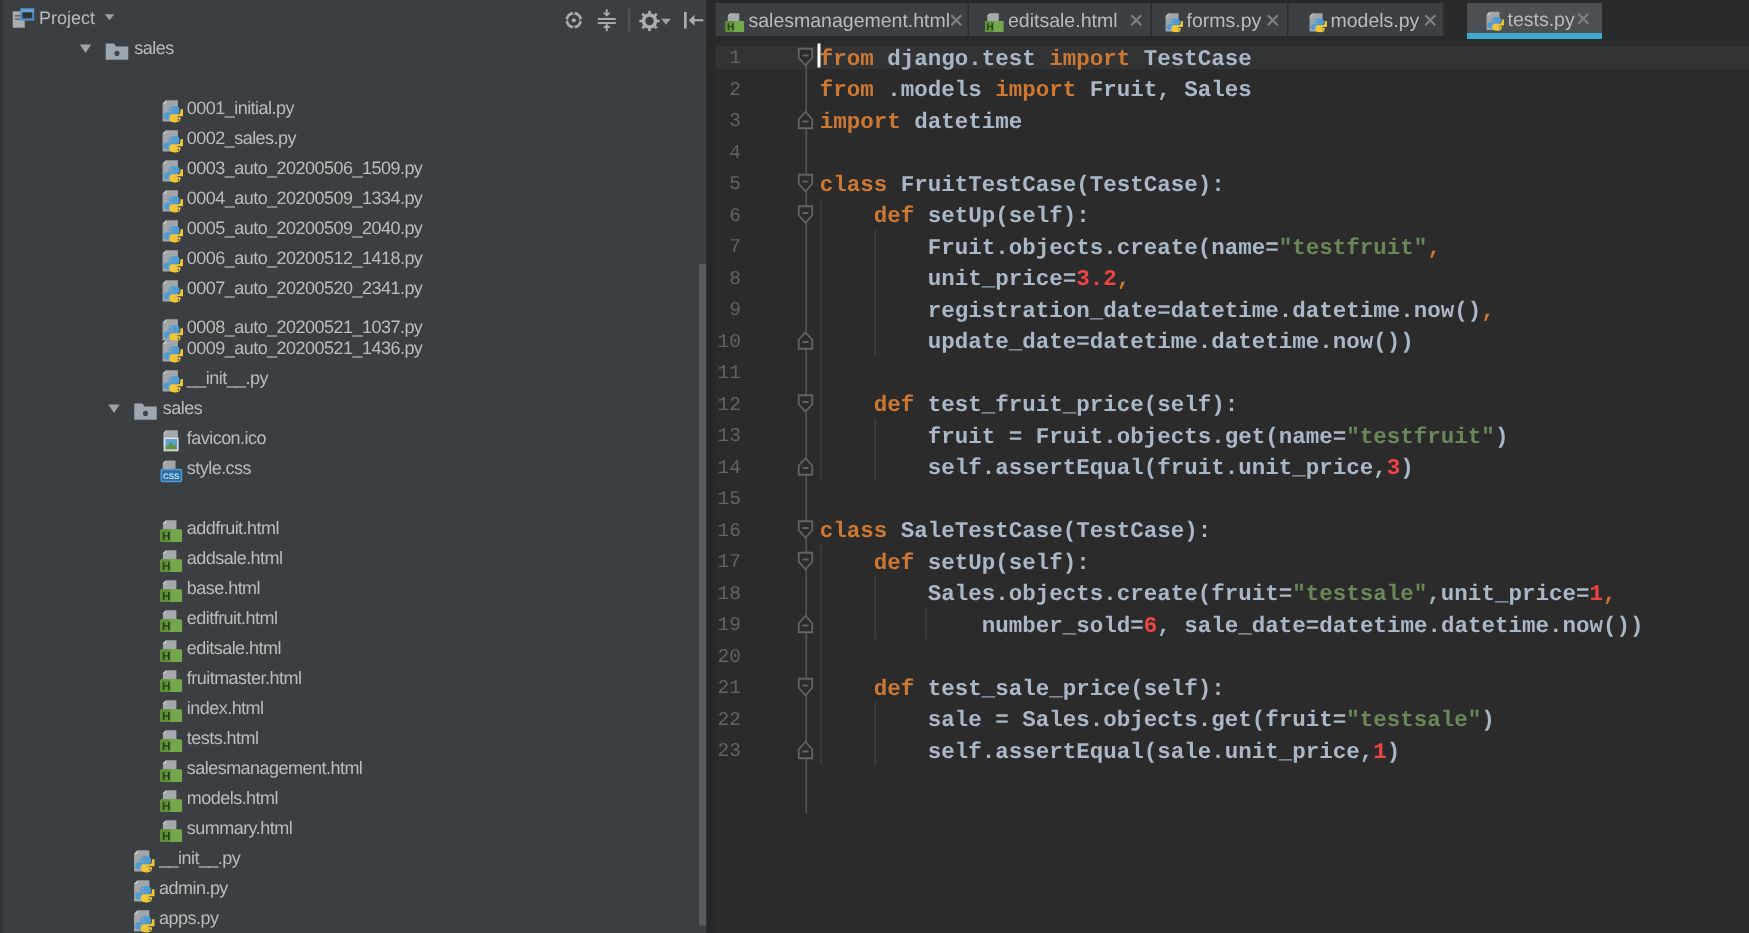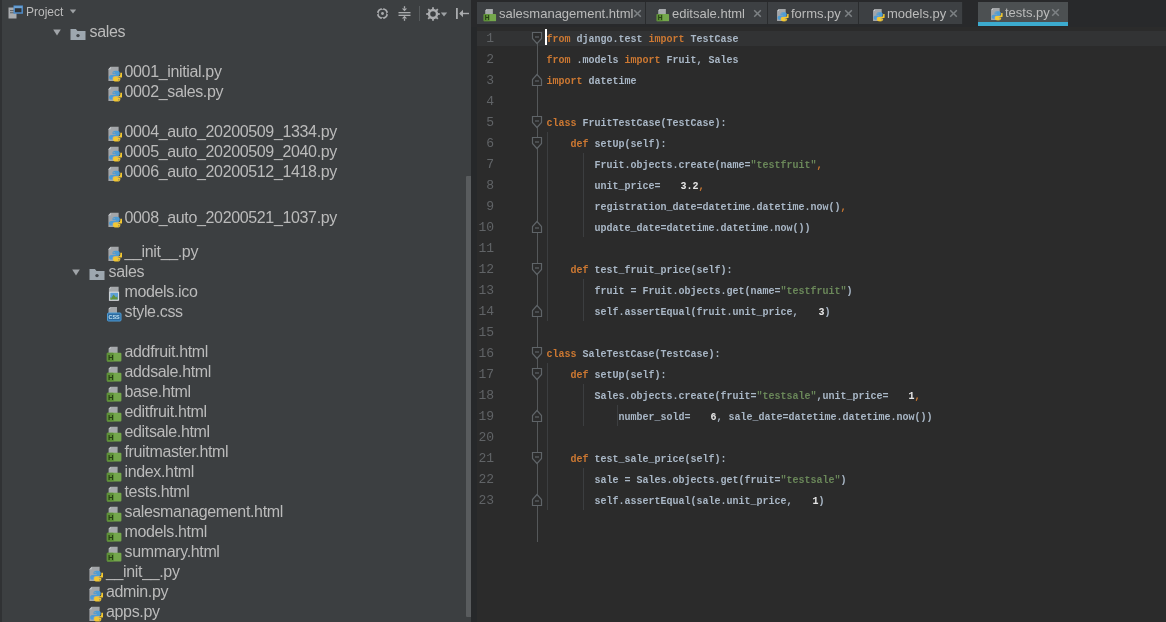--- a/index.html
+++ b/index.html
@@ -9,21 +9,21 @@
 
 #panel { position:absolute; left:0; top:0; width:471px; height:622px;
   background:#3c3f41; border-left:2px solid #303234; }
 #phead { position:absolute; left:0; top:0; width:100%; height:22px; }
 #phead .picon { position:absolute; left:5px; top:4px; }
 #phead .ptitle { position:absolute; left:24px; top:5px; font-size:12px; color:#bbbbbb; }
 #phead .pdown { position:absolute; left:67px; top:7px; }
 #phead .hicon { position:absolute; top:4px; }
 #psep { position:absolute; left:417px; top:6px; width:1px; height:15px; background:#565a5c; }
 .trow { position:absolute; left:0; height:20px; display:flex; align-items:center; }
-.trow .tname { letter-spacing:-0.35px; font-size:16px; color:#bbbbbb; white-space:pre; }
+.trow .tname { letter-spacing:-0.35px; font-size:12px; color:#bbbbbb; white-space:pre; }
 .trow .chev { width:10px; height:20px; }
 .trow .ticon { width:16px; height:16px; margin:0 3px 0 0; }
 .trow.l0 .ticon, .trow.l1 .ticon { margin-right:3.5px; }
 .trow .ticon svg { margin-top:2px; }
 .l0 .chev { margin-left:50px; }
 .l0 .ticon { margin-left:8px; }
 .l1 .chev { margin-left:69px; }
 .l1 .ticon { margin-left:8px; }
 .l2 .ticon { margin-left:103.5px; margin-right:3px; }
 .l1f .ticon { margin-left:85px; }
@@ -48,24 +48,24 @@
   background:#323334; }
 #leftseam { position:absolute; left:0; top:0; width:5.5px; height:595px; background:#26282a; }
 #gutter { position:absolute; left:0; top:1px; width:23px; text-align:right;
   font-family:"Liberation Mono", monospace; font-size:13px; line-height:21px;
   color:#606366; white-space:pre; }
 #foldline { position:absolute; left:66px; top:5px; width:1px; height:510px;
   background:#55585a; }
 .fm { position:absolute; left:60px; width:12px; height:14px; }
 .ig { position:absolute; width:1px; background:#3c3e40; }
 #code { position:absolute; left:75.5px; top:1.7px; font-family:"Liberation Mono", monospace;
-  font-size:10px; line-height:21px; color:#a9b7c6; white-space:pre; font-weight:bold; letter-spacing:0px; }
+  font-size:15px; line-height:21px; color:#a9b7c6; white-space:pre; font-weight:bold; letter-spacing:0px; }
 #code .k { color:#cc7832; }
 #code .s { color:#6a8759; }
-#code .n { color:#e5e5e5;margin-left:20px; }
+#code .n { color:#ef4444; }
 #caret { position:absolute; left:73.5px; top:2px; width:2px; height:16px; background:#ffffff; }
 </style></head>
 <body>
 <div id="root">
 <div id="panel">
   <div id="phead">
     <span class="picon">
           <svg width="16" height="16" viewBox="0 0 16 16" style="">
             <rect x="1.5" y="3.5" width="8" height="11" fill="#a9acaf"></rect>
             <rect x="3" y="6" width="5" height="1.1" fill="#63666a"></rect>
@@ -159,20 +159,31 @@
         <span class="ticon">
           <svg width="16" height="16" viewBox="0 0 16 16" style="">
             <path d="M4.7 0.8 L12.6 0.8 12.6 15 2.4 15 2.4 3.2 Z" fill="#a3a6a9"></path>
             <path d="M4.7 0.8 L4.7 3.2 2.4 3.2 Z" fill="#c9ccce"></path>
             <path d="M9.6 4.8 c-2.2 0 -3.1 1 -3.1 2.2 v1.3 h3.2 v0.6 h-4.5 c-1.3 0 -2.1 1 -2.1 2.4 0 1.5 0.8 2.3 2.1 2.3 h1.3 v-1.6 c0-1.2 1-2 2.1-2 h3.2 c1.1 0 1.9-0.9 1.9-1.9 v-1.1 c0-1.4-1-2.2-3.1-2.2 z M8.1 5.9 a0.65 0.65 0 1 1 0 1.3 0.65 0.65 0 1 1 0-1.3 z" fill="#4e9cd4"></path>
             <path d="M11.2 15.6 c2.2 0 3.1-1 3.1-2.2 v-1.3 h-3.2 v-0.6 h4.5 c1.3 0 2.1-1 2.1-2.4 0-1.5-0.8-2.3-2.1-2.3 h-1.3 v1.6 c0 1.2-1 2-2.1 2 h-3.2 c-1.1 0-1.9 0.9-1.9 1.9 v1.1 c0 1.4 1 2.2 3.1 2.2 z M12.7 14.5 a0.65 0.65 0 1 1 0-1.3 0.65 0.65 0 1 1 0 1.3 z" fill="#f2c832"></path>
           </svg>
         </span>
         <span class="tname">0002_sales.py</span>
       </div>
+<div class="trow l2" style="top:102px">
+        <span class="ticon">
+          <svg width="16" height="16" viewBox="0 0 16 16" style="">
+            <path d="M4.7 0.8 L12.6 0.8 12.6 15 2.4 15 2.4 3.2 Z" fill="#a3a6a9"></path>
+            <path d="M4.7 0.8 L4.7 3.2 2.4 3.2 Z" fill="#c9ccce"></path>
+            <path d="M9.6 4.8 c-2.2 0 -3.1 1 -3.1 2.2 v1.3 h3.2 v0.6 h-4.5 c-1.3 0 -2.1 1 -2.1 2.4 0 1.5 0.8 2.3 2.1 2.3 h1.3 v-1.6 c0-1.2 1-2 2.1-2 h3.2 c1.1 0 1.9-0.9 1.9-1.9 v-1.1 c0-1.4-1-2.2-3.1-2.2 z M8.1 5.9 a0.65 0.65 0 1 1 0 1.3 0.65 0.65 0 1 1 0-1.3 z" fill="#4e9cd4"></path>
+            <path d="M11.2 15.6 c2.2 0 3.1-1 3.1-2.2 v-1.3 h-3.2 v-0.6 h4.5 c1.3 0 2.1-1 2.1-2.4 0-1.5-0.8-2.3-2.1-2.3 h-1.3 v1.6 c0 1.2-1 2-2.1 2 h-3.2 c-1.1 0-1.9 0.9-1.9 1.9 v1.1 c0 1.4 1 2.2 3.1 2.2 z M12.7 14.5 a0.65 0.65 0 1 1 0-1.3 0.65 0.65 0 1 1 0 1.3 z" fill="#f2c832"></path>
+          </svg>
+        </span>
+        <span class="tname">0003_auto_20200506_1509.py</span>
+      </div>
 <div class="trow l2" style="top:122px">
         <span class="ticon">
           <svg width="16" height="16" viewBox="0 0 16 16" style="">
             <path d="M4.7 0.8 L12.6 0.8 12.6 15 2.4 15 2.4 3.2 Z" fill="#a3a6a9"></path>
             <path d="M4.7 0.8 L4.7 3.2 2.4 3.2 Z" fill="#c9ccce"></path>
             <path d="M9.6 4.8 c-2.2 0 -3.1 1 -3.1 2.2 v1.3 h3.2 v0.6 h-4.5 c-1.3 0 -2.1 1 -2.1 2.4 0 1.5 0.8 2.3 2.1 2.3 h1.3 v-1.6 c0-1.2 1-2 2.1-2 h3.2 c1.1 0 1.9-0.9 1.9-1.9 v-1.1 c0-1.4-1-2.2-3.1-2.2 z M8.1 5.9 a0.65 0.65 0 1 1 0 1.3 0.65 0.65 0 1 1 0-1.3 z" fill="#4e9cd4"></path>
             <path d="M11.2 15.6 c2.2 0 3.1-1 3.1-2.2 v-1.3 h-3.2 v-0.6 h4.5 c1.3 0 2.1-1 2.1-2.4 0-1.5-0.8-2.3-2.1-2.3 h-1.3 v1.6 c0 1.2-1 2-2.1 2 h-3.2 c-1.1 0-1.9 0.9-1.9 1.9 v1.1 c0 1.4 1 2.2 3.1 2.2 z M12.7 14.5 a0.65 0.65 0 1 1 0-1.3 0.65 0.65 0 1 1 0 1.3 z" fill="#f2c832"></path>
           </svg>
         </span>
         <span class="tname">0004_auto_20200509_1334.py</span>
@@ -192,30 +203,52 @@
         <span class="ticon">
           <svg width="16" height="16" viewBox="0 0 16 16" style="">
             <path d="M4.7 0.8 L12.6 0.8 12.6 15 2.4 15 2.4 3.2 Z" fill="#a3a6a9"></path>
             <path d="M4.7 0.8 L4.7 3.2 2.4 3.2 Z" fill="#c9ccce"></path>
             <path d="M9.6 4.8 c-2.2 0 -3.1 1 -3.1 2.2 v1.3 h3.2 v0.6 h-4.5 c-1.3 0 -2.1 1 -2.1 2.4 0 1.5 0.8 2.3 2.1 2.3 h1.3 v-1.6 c0-1.2 1-2 2.1-2 h3.2 c1.1 0 1.9-0.9 1.9-1.9 v-1.1 c0-1.4-1-2.2-3.1-2.2 z M8.1 5.9 a0.65 0.65 0 1 1 0 1.3 0.65 0.65 0 1 1 0-1.3 z" fill="#4e9cd4"></path>
             <path d="M11.2 15.6 c2.2 0 3.1-1 3.1-2.2 v-1.3 h-3.2 v-0.6 h4.5 c1.3 0 2.1-1 2.1-2.4 0-1.5-0.8-2.3-2.1-2.3 h-1.3 v1.6 c0 1.2-1 2-2.1 2 h-3.2 c-1.1 0-1.9 0.9-1.9 1.9 v1.1 c0 1.4 1 2.2 3.1 2.2 z M12.7 14.5 a0.65 0.65 0 1 1 0-1.3 0.65 0.65 0 1 1 0 1.3 z" fill="#f2c832"></path>
           </svg>
         </span>
         <span class="tname">0006_auto_20200512_1418.py</span>
       </div>
+<div class="trow l2" style="top:182px">
+        <span class="ticon">
+          <svg width="16" height="16" viewBox="0 0 16 16" style="">
+            <path d="M4.7 0.8 L12.6 0.8 12.6 15 2.4 15 2.4 3.2 Z" fill="#a3a6a9"></path>
+            <path d="M4.7 0.8 L4.7 3.2 2.4 3.2 Z" fill="#c9ccce"></path>
+            <path d="M9.6 4.8 c-2.2 0 -3.1 1 -3.1 2.2 v1.3 h3.2 v0.6 h-4.5 c-1.3 0 -2.1 1 -2.1 2.4 0 1.5 0.8 2.3 2.1 2.3 h1.3 v-1.6 c0-1.2 1-2 2.1-2 h3.2 c1.1 0 1.9-0.9 1.9-1.9 v-1.1 c0-1.4-1-2.2-3.1-2.2 z M8.1 5.9 a0.65 0.65 0 1 1 0 1.3 0.65 0.65 0 1 1 0-1.3 z" fill="#4e9cd4"></path>
+            <path d="M11.2 15.6 c2.2 0 3.1-1 3.1-2.2 v-1.3 h-3.2 v-0.6 h4.5 c1.3 0 2.1-1 2.1-2.4 0-1.5-0.8-2.3-2.1-2.3 h-1.3 v1.6 c0 1.2-1 2-2.1 2 h-3.2 c-1.1 0-1.9 0.9-1.9 1.9 v1.1 c0 1.4 1 2.2 3.1 2.2 z M12.7 14.5 a0.65 0.65 0 1 1 0-1.3 0.65 0.65 0 1 1 0 1.3 z" fill="#f2c832"></path>
+          </svg>
+        </span>
+        <span class="tname">0007_auto_20200520_2341.py</span>
+      </div>
 <div class="trow l2" style="top:208px">
         <span class="ticon">
           <svg width="16" height="16" viewBox="0 0 16 16" style="">
             <path d="M4.7 0.8 L12.6 0.8 12.6 15 2.4 15 2.4 3.2 Z" fill="#a3a6a9"></path>
             <path d="M4.7 0.8 L4.7 3.2 2.4 3.2 Z" fill="#c9ccce"></path>
             <path d="M9.6 4.8 c-2.2 0 -3.1 1 -3.1 2.2 v1.3 h3.2 v0.6 h-4.5 c-1.3 0 -2.1 1 -2.1 2.4 0 1.5 0.8 2.3 2.1 2.3 h1.3 v-1.6 c0-1.2 1-2 2.1-2 h3.2 c1.1 0 1.9-0.9 1.9-1.9 v-1.1 c0-1.4-1-2.2-3.1-2.2 z M8.1 5.9 a0.65 0.65 0 1 1 0 1.3 0.65 0.65 0 1 1 0-1.3 z" fill="#4e9cd4"></path>
             <path d="M11.2 15.6 c2.2 0 3.1-1 3.1-2.2 v-1.3 h-3.2 v-0.6 h4.5 c1.3 0 2.1-1 2.1-2.4 0-1.5-0.8-2.3-2.1-2.3 h-1.3 v1.6 c0 1.2-1 2-2.1 2 h-3.2 c-1.1 0-1.9 0.9-1.9 1.9 v1.1 c0 1.4 1 2.2 3.1 2.2 z M12.7 14.5 a0.65 0.65 0 1 1 0-1.3 0.65 0.65 0 1 1 0 1.3 z" fill="#f2c832"></path>
           </svg>
         </span>
         <span class="tname">0008_auto_20200521_1037.py</span>
+      </div>
+<div class="trow l2" style="top:222px">
+        <span class="ticon">
+          <svg width="16" height="16" viewBox="0 0 16 16" style="">
+            <path d="M4.7 0.8 L12.6 0.8 12.6 15 2.4 15 2.4 3.2 Z" fill="#a3a6a9"></path>
+            <path d="M4.7 0.8 L4.7 3.2 2.4 3.2 Z" fill="#c9ccce"></path>
+            <path d="M9.6 4.8 c-2.2 0 -3.1 1 -3.1 2.2 v1.3 h3.2 v0.6 h-4.5 c-1.3 0 -2.1 1 -2.1 2.4 0 1.5 0.8 2.3 2.1 2.3 h1.3 v-1.6 c0-1.2 1-2 2.1-2 h3.2 c1.1 0 1.9-0.9 1.9-1.9 v-1.1 c0-1.4-1-2.2-3.1-2.2 z M8.1 5.9 a0.65 0.65 0 1 1 0 1.3 0.65 0.65 0 1 1 0-1.3 z" fill="#4e9cd4"></path>
+            <path d="M11.2 15.6 c2.2 0 3.1-1 3.1-2.2 v-1.3 h-3.2 v-0.6 h4.5 c1.3 0 2.1-1 2.1-2.4 0-1.5-0.8-2.3-2.1-2.3 h-1.3 v1.6 c0 1.2-1 2-2.1 2 h-3.2 c-1.1 0-1.9 0.9-1.9 1.9 v1.1 c0 1.4 1 2.2 3.1 2.2 z M12.7 14.5 a0.65 0.65 0 1 1 0-1.3 0.65 0.65 0 1 1 0 1.3 z" fill="#f2c832"></path>
+          </svg>
+        </span>
+        <span class="tname">0009_auto_20200521_1436.py</span>
       </div>
 <div class="trow l2" style="top:242px">
         <span class="ticon">
           <svg width="16" height="16" viewBox="0 0 16 16" style="">
             <path d="M4.7 0.8 L12.6 0.8 12.6 15 2.4 15 2.4 3.2 Z" fill="#a3a6a9"></path>
             <path d="M4.7 0.8 L4.7 3.2 2.4 3.2 Z" fill="#c9ccce"></path>
             <path d="M9.6 4.8 c-2.2 0 -3.1 1 -3.1 2.2 v1.3 h3.2 v0.6 h-4.5 c-1.3 0 -2.1 1 -2.1 2.4 0 1.5 0.8 2.3 2.1 2.3 h1.3 v-1.6 c0-1.2 1-2 2.1-2 h3.2 c1.1 0 1.9-0.9 1.9-1.9 v-1.1 c0-1.4-1-2.2-3.1-2.2 z M8.1 5.9 a0.65 0.65 0 1 1 0 1.3 0.65 0.65 0 1 1 0-1.3 z" fill="#4e9cd4"></path>
             <path d="M11.2 15.6 c2.2 0 3.1-1 3.1-2.2 v-1.3 h-3.2 v-0.6 h4.5 c1.3 0 2.1-1 2.1-2.4 0-1.5-0.8-2.3-2.1-2.3 h-1.3 v1.6 c0 1.2-1 2-2.1 2 h-3.2 c-1.1 0-1.9 0.9-1.9 1.9 v1.1 c0 1.4 1 2.2 3.1 2.2 z M12.7 14.5 a0.65 0.65 0 1 1 0-1.3 0.65 0.65 0 1 1 0 1.3 z" fill="#f2c832"></path>
           </svg>
         </span>
@@ -238,21 +271,21 @@
 <div class="trow l2" style="top:282px">
         <span class="ticon">
           <svg width="16" height="16" viewBox="0 0 16 16" style="">
             <path d="M4.6 0.8 L12.6 0.8 12.6 15 2.9 15 2.9 2.8 Z" fill="#a6a9ac"></path>
             <path d="M4.6 0.8 L4.6 2.8 2.9 2.8 Z" fill="#c9ccce"></path>
             <rect x="3.8" y="6.2" width="8.8" height="7.8" fill="#5d9fd4" stroke="#dfe1e3" stroke-width="1"></rect>
             <path d="M4.3 13.5 L7.6 8.6 10 11.5 11.2 10.2 11.7 13.5 Z" fill="#61923c"></path>
             <path d="M4.3 13.5 L6.2 13.5 4.3 10.8 Z" fill="#6fa14a"></path>
           </svg>
         </span>
-        <span class="tname">models.ico</span>
+        <span class="tname">favicon.ico</span>
       </div>
 <div class="trow l2" style="top:302px">
         <span class="ticon">
           <svg width="16" height="16" viewBox="0 0 16 16" style="">
             <path d="M4.4 1 L11 1 11 7 2.5 7 2.5 2.9 Z" fill="#a3a6a9"></path>
             <path d="M4.4 1 L4.4 2.9 2.5 2.9 Z" fill="#c7cacd"></path>
             <rect x="1.5" y="7" width="13.5" height="8" rx="1" fill="#2d6ba0" stroke="#4e9cd4" stroke-width="1"></rect>
             <text x="2.6" y="13.3" font-family="Liberation Sans" font-size="5.4" font-weight="bold" fill="#bfe0f2">CSS</text>
           </svg>
         </span>

